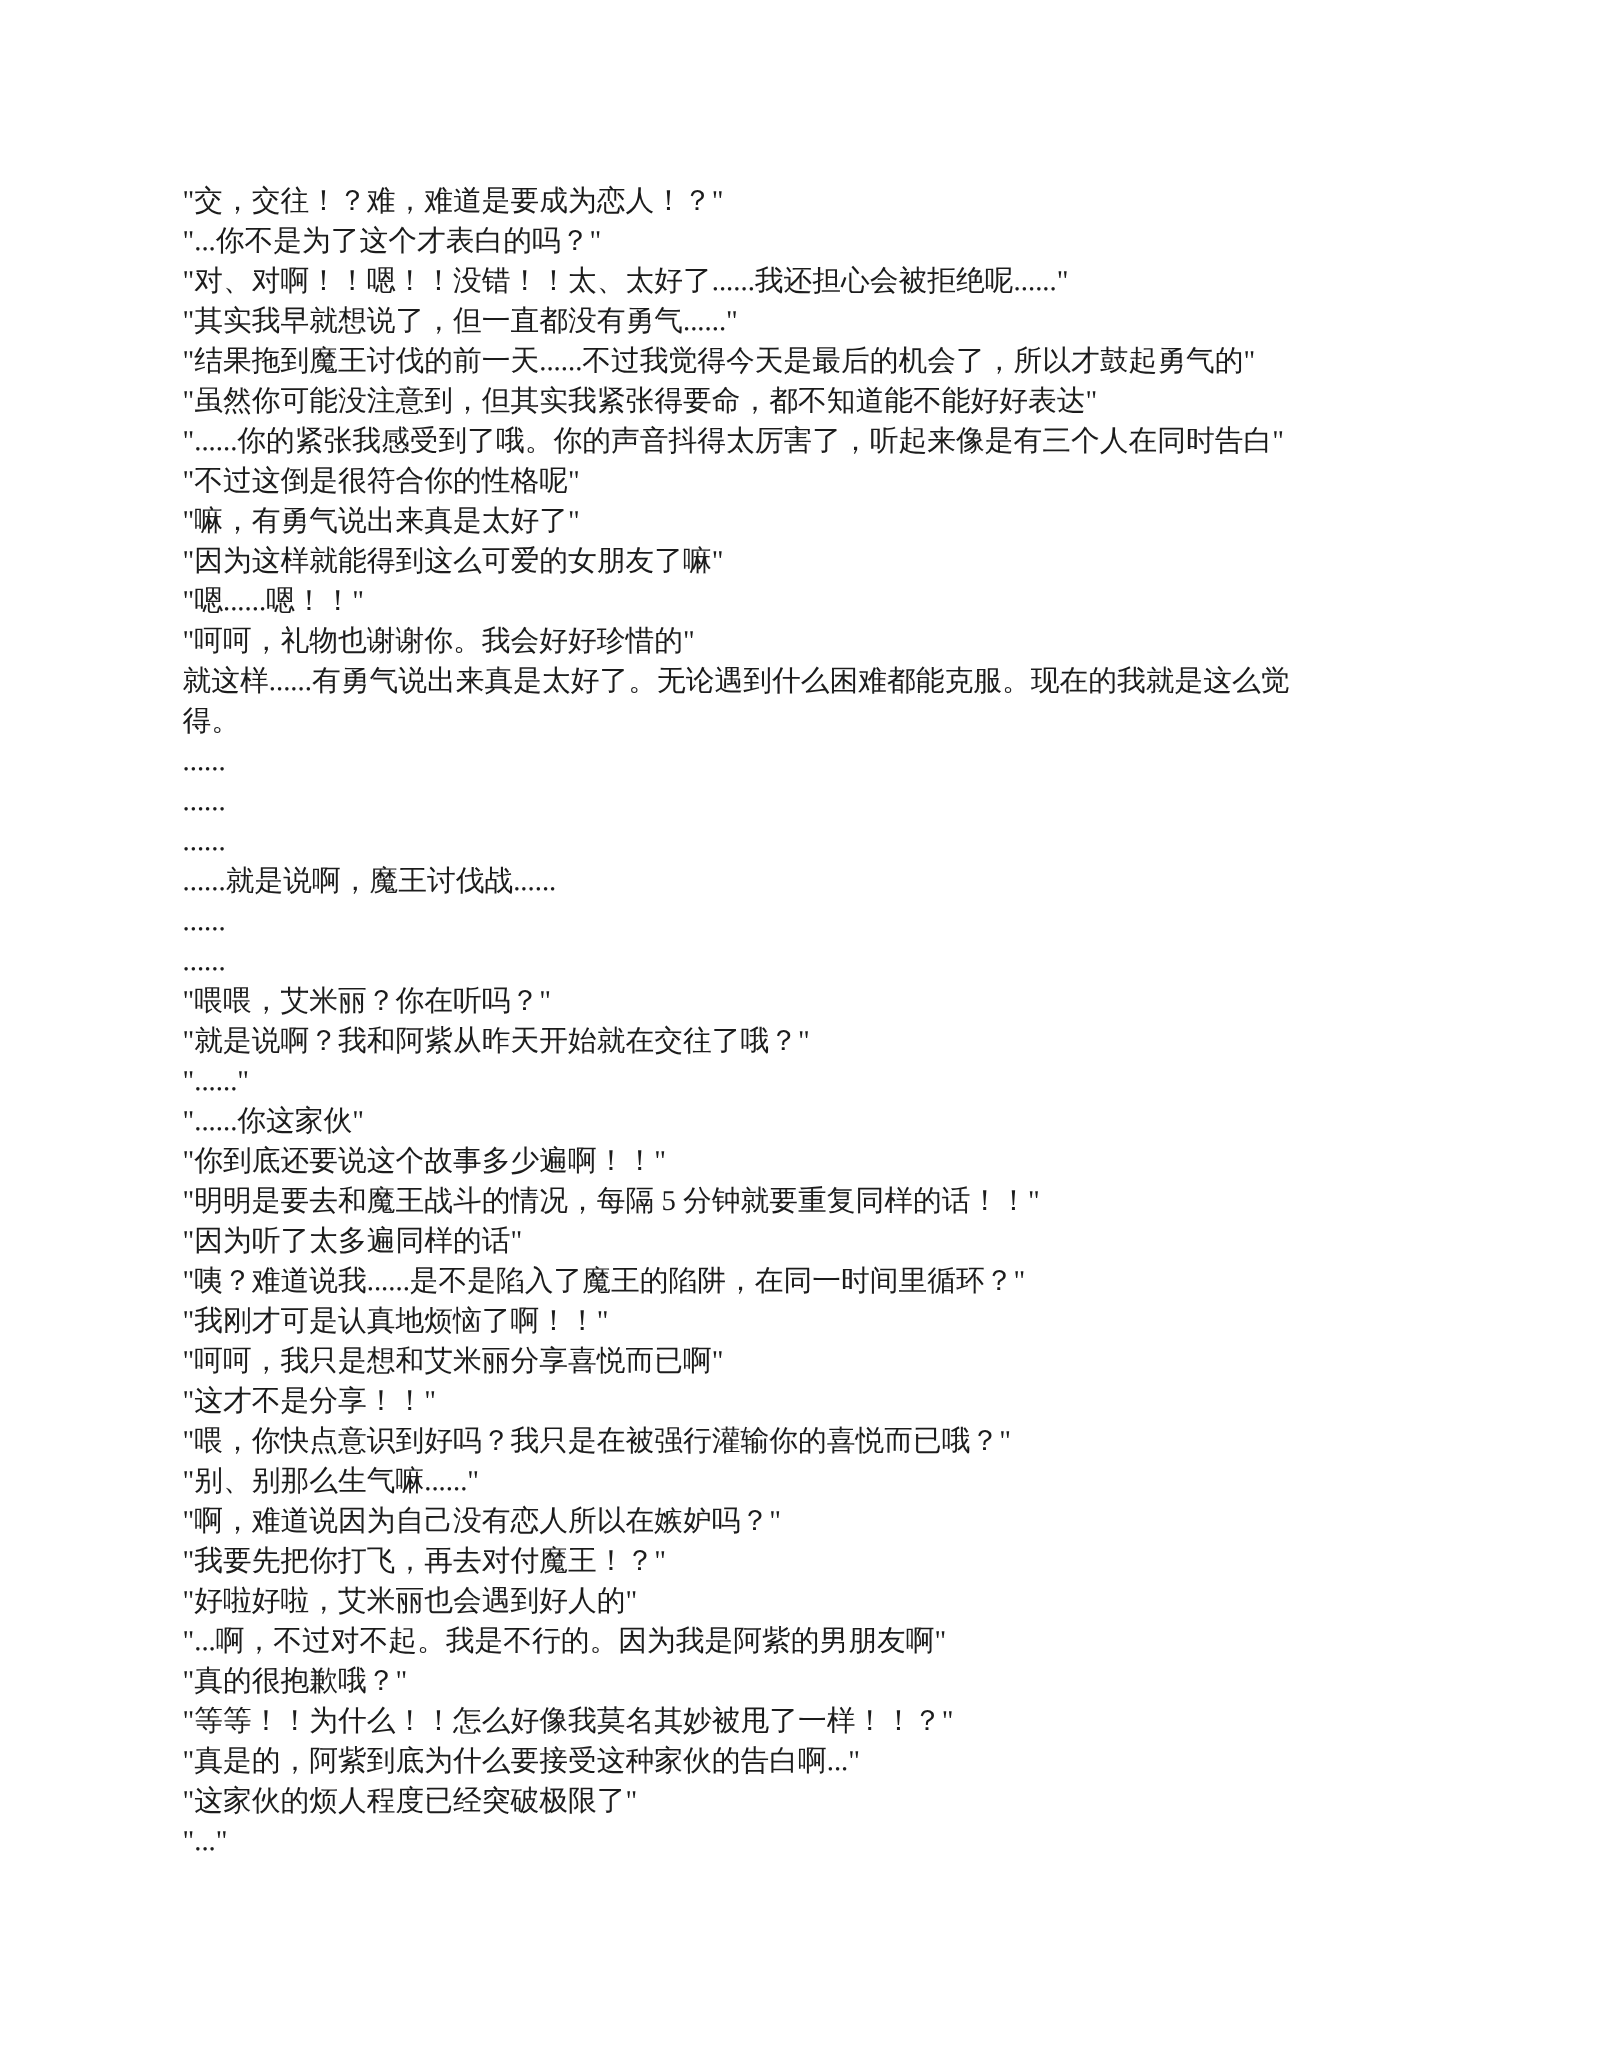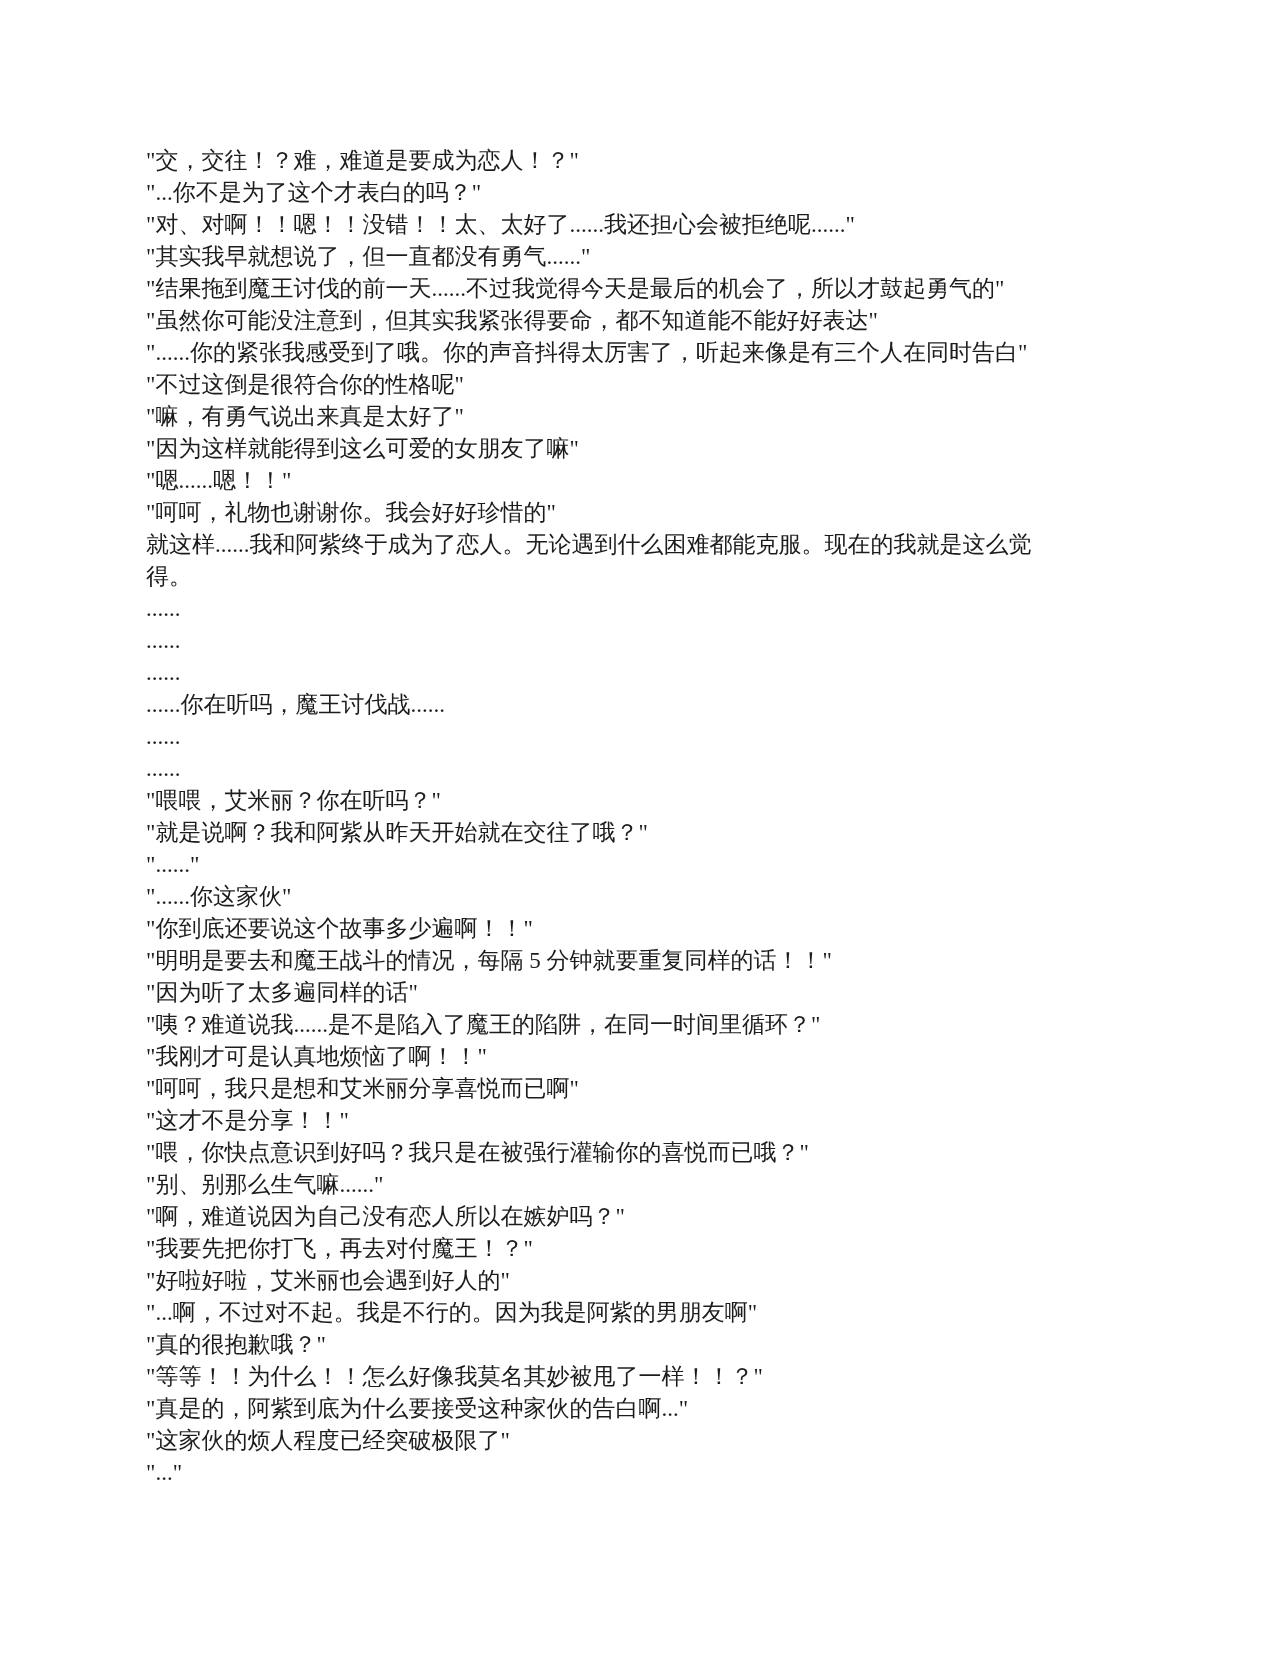--- a/index.html
+++ b/index.html
@@ -47,25 +47,25 @@
       <p class="line">"对、对啊！！嗯！！没错！！太、太好了......我还担心会被拒绝呢......"</p>
       <p class="line">"其实我早就想说了，但一直都没有勇气......"</p>
       <p class="line">"结果拖到魔王讨伐的前一天......不过我觉得今天是最后的机会了，所以才鼓起勇气的"</p>
       <p class="line">"虽然你可能没注意到，但其实我紧张得要命，都不知道能不能好好表达"</p>
       <p class="line">"......你的紧张我感受到了哦。你的声音抖得太厉害了，听起来像是有三个人在同时告白"</p>
       <p class="line">"不过这倒是很符合你的性格呢"</p>
       <p class="line">"嘛，有勇气说出来真是太好了"</p>
       <p class="line">"因为这样就能得到这么可爱的女朋友了嘛"</p>
       <p class="line">"嗯......嗯！！"</p>
       <p class="line">"呵呵，礼物也谢谢你。我会好好珍惜的"</p>
-      <p class="line">就这样......我和阿紫终于成为了恋人。无论遇到什么困难都能克服。现在的我就是这么觉得。</p>
+      <p class="line">就这样......有勇气说出来真是太好了。无论遇到什么困难都能克服。现在的我就是这么觉得。</p>
       <p class="line">......</p>
       <p class="line">......</p>
       <p class="line">......</p>
-      <p class="line">......你在听吗，魔王讨伐战......</p>
+      <p class="line">......就是说啊，魔王讨伐战......</p>
       <p class="line">......</p>
       <p class="line">......</p>
       <p class="line">"喂喂，艾米丽？你在听吗？"</p>
       <p class="line">"就是说啊？我和阿紫从昨天开始就在交往了哦？"</p>
       <p class="line">"......"</p>
       <p class="line">"......你这家伙"</p>
       <p class="line">"你到底还要说这个故事多少遍啊！！"</p>
       <p class="line">"明明是要去和魔王战斗的情况，每隔 5 分钟就要重复同样的话！！"</p>
       <p class="line">"因为听了太多遍同样的话"</p>
       <p class="line">"咦？难道说我......是不是陷入了魔王的陷阱，在同一时间里循环？"</p>

